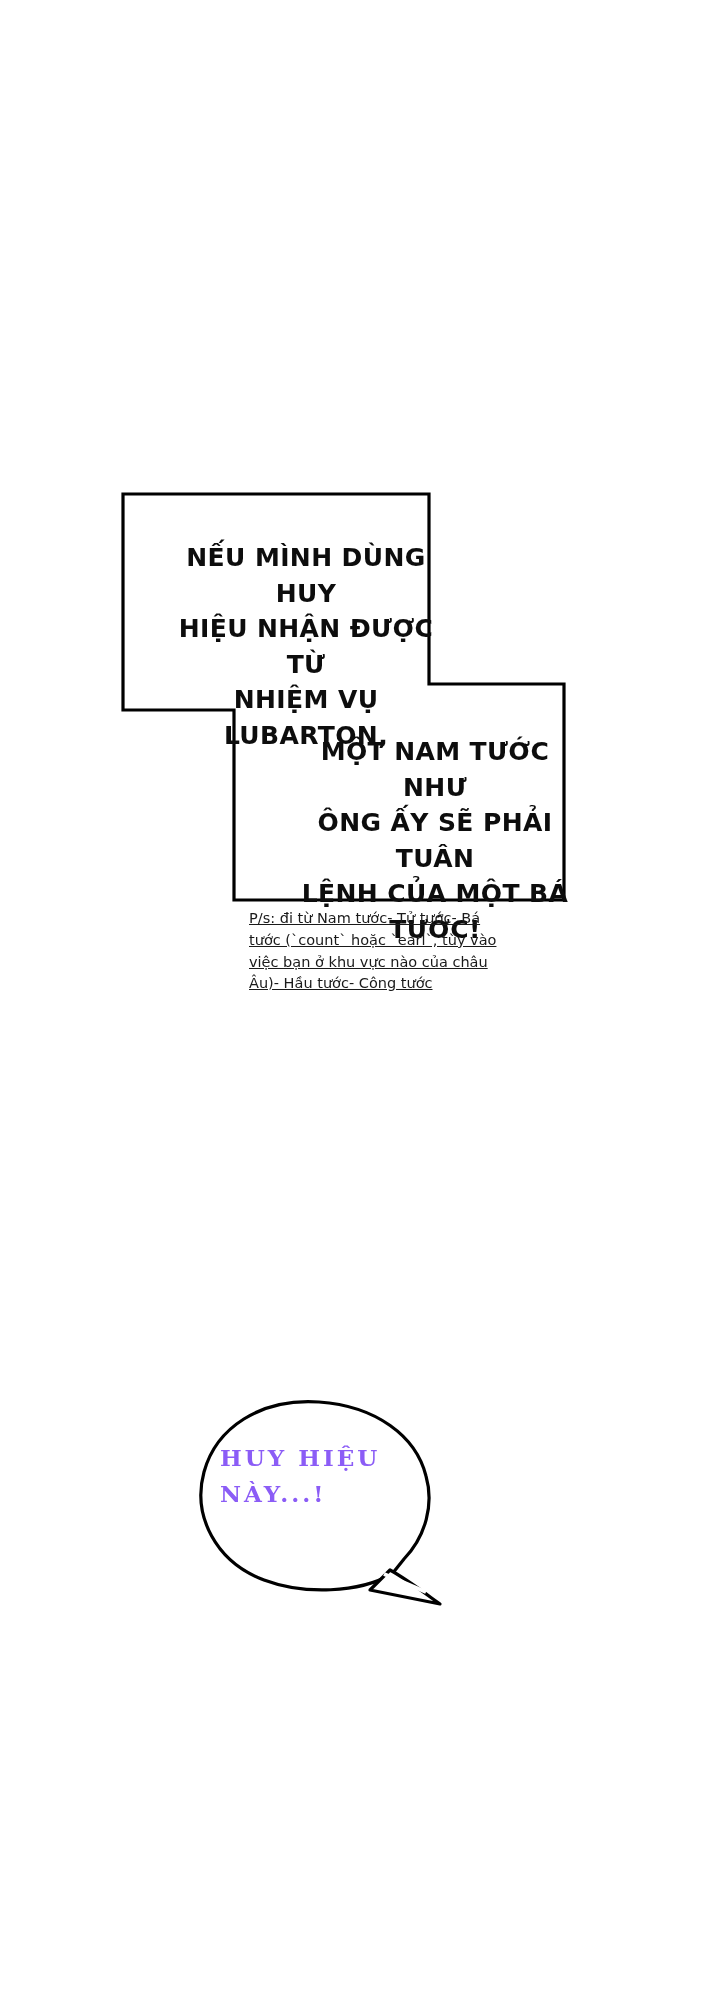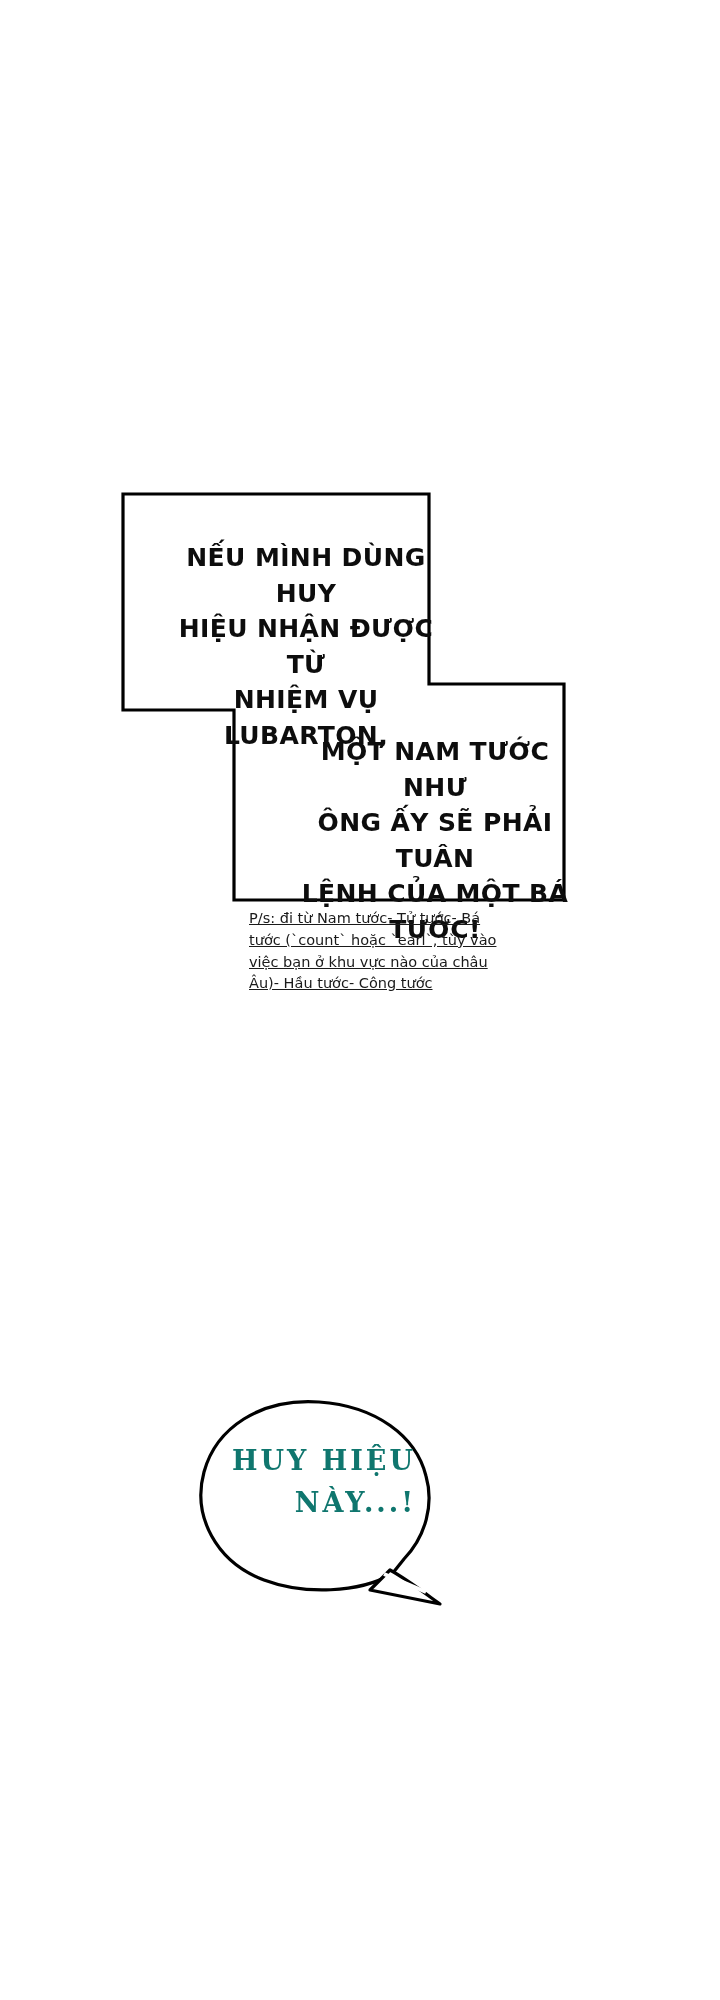--- a/index.html
+++ b/index.html
@@ -87,27 +87,27 @@
     position: absolute;
     left: 0;
     top: 0;
     overflow: visible;
   }
   .oval-text {
     position: absolute;
     left: 26px;
     top: 56px;
     width: 196px;
-    text-align: right;
+    text-align: left;
     font-family: "DejaVu Serif", serif;
     font-weight: 700;
-    font-size: 27px;
+    font-size: 23px;
     line-height: 1.55;
     letter-spacing: 3px;
-    color: #0f766e;
+    color: #8b5cf6;
     white-space: pre-line;
   }
 </style>
 </head>
 <body>
 
 <div class="page">
 
   <div class="panel-group">
     <svg width="445" height="410" viewBox="0 0 445 410" aria-hidden="true">

